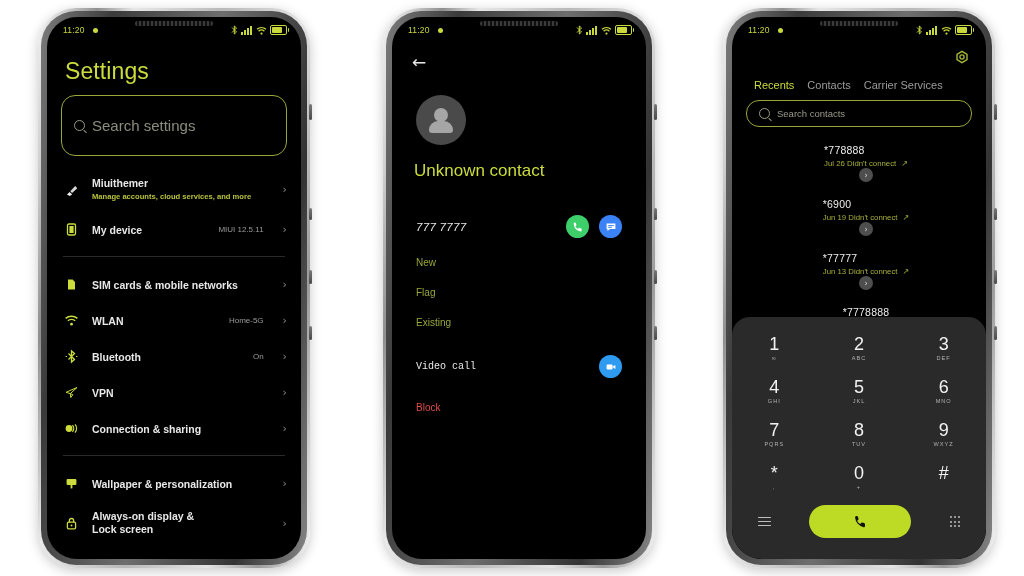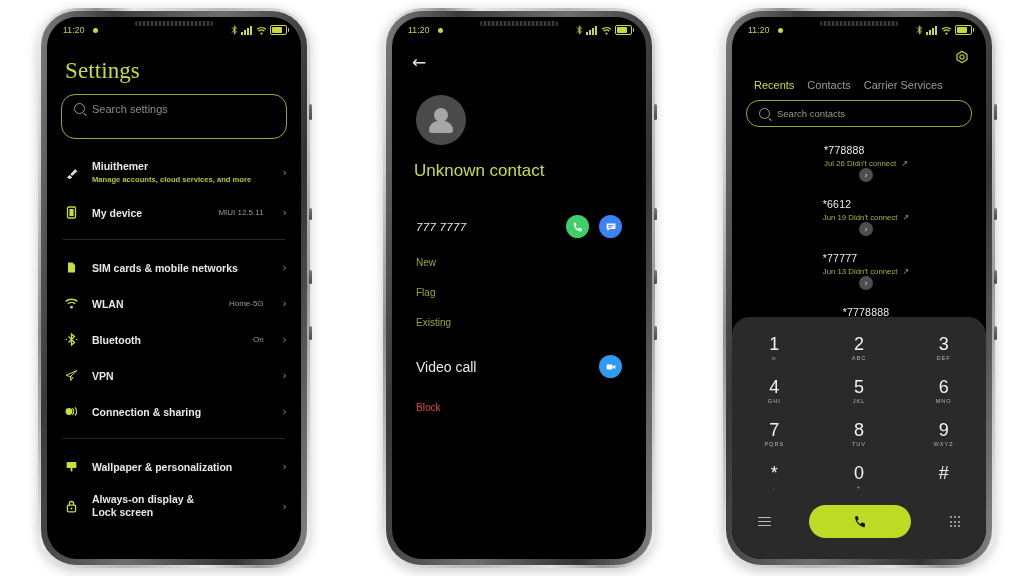--- a/index.html
+++ b/index.html
@@ -50,24 +50,24 @@
   }
   .sb-left{display:flex;align-items:center;gap:8px;}
   .sb-dot{width:5px;height:5px;border-radius:50%;background:#c9d83a;display:inline-block;}
   .sb-right{display:flex;align-items:center;gap:3.5px;}
   .ic{display:inline-block;line-height:0;}
   .batt{width:15px;height:7.5px;border:1px solid #c9d83a;border-radius:2px;position:relative;}
   .batt::before{content:"";position:absolute;left:1px;top:1px;bottom:1px;width:10px;background:#c9d83a;border-radius:1px;}
   .batt::after{content:"";position:absolute;right:-3px;top:2px;width:1.5px;height:3.5px;background:#c9d83a;border-radius:0 1px 1px 0;}
 
   
-  .s-title{color:#cbdc3c;font-size:23px;padding:18px 0 0 18px;letter-spacing:.1px;font-family:Liberation Serif, serif;}
+  .s-title{color:#cbdc3c;font-size:23px;padding:18px 0 0 18px;letter-spacing:.1px;}
   .s-search{
     margin:10px 14px 0 14px;height:27px;border:1px solid #9aa63a;border-radius:14px;
-    display:flex;align-items:flex-start;gap:7px;padding:8px 12px;color:#8c8c7e;font-size:11px;
+    display:flex;align-items:center;gap:7px;padding:16px 12px;color:#8c8c7e;font-size:15px;
   }
   .mag{width:9px;height:9px;border:1.2px solid #9b9b86;border-radius:50%;position:relative;display:inline-block;flex:none;}
   .mag::after{content:"";position:absolute;right:-3px;bottom:-2px;width:4px;height:1.2px;background:#9b9b86;transform:rotate(45deg);}
   .s-list{padding:12px 0 0 0;}
   .s-row{display:flex;align-items:center;padding:9px 14px 9px 16px;gap:12px;}
   .s-ico{width:17px;height:17px;flex:none;display:flex;align-items:center;justify-content:center;}
   .s-txt{flex:1;min-width:0;font-weight:bold;}
   .s-lbl{color:#e8e8e8;font-size:10.5px;line-height:13px;}
   .s-sub{color:#b9c23c;font-size:7.6px;margin-top:2px;line-height:10px;}
   .s-val{color:#9a9a9a;font-size:8px;margin-right:7px;white-space:nowrap;}
@@ -85,21 +85,21 @@
   .avwrap{position:relative;width:50px;height:50px;display:flex;align-items:center;justify-content:center;}
   .c-name{color:#cbdc3c;font-size:17px;padding:16px 0 0 22px;}
   .c-numrow{display:flex;align-items:center;padding:34px 24px 0 24px;}
   .c-num{color:#e9e9e9;font-size:11.5px;font-style:italic;flex:1;letter-spacing:.3px;}
   .rnd{width:23px;height:23px;border-radius:50%;display:flex;align-items:center;justify-content:center;margin-left:10px;}
   .g-call{background:#3ecf6a;}
   .b-msg{background:#3b82f6;}
   .b-vid{background:#2f9bf0;}
   .c-act{color:#9aa63a;font-size:10px;padding:19px 0 0 24px;}
   .c-videorow{display:flex;align-items:center;padding:27px 24px 0 24px;}
-  .c-videolbl{color:#e9e9e9;font-size:14px;flex:1;}
+  .c-videolbl{color:#e9e9e9;font-size:10px;flex:1;font-family:Liberation Mono, monospace;}
   .c-block{color:#e04b4b;font-size:10px;padding:24px 0 0 24px;}
 
   
   .d-gear{display:flex;justify-content:flex-end;padding:10px 16px 0 0;}
   .d-tabs{display:flex;gap:13px;padding:9px 15px 0 22px;align-items:baseline;}
   .d-tab{font-size:11px;color:#9b9b9b;}
   .d-tab.on{color:#cbdc3c;}
   .d-search{
     margin:9px 14px 0 14px;height:25px;border:1px solid #9aa63a;border-radius:13px;
     display:flex;align-items:center;gap:7px;padding:0 12px;color:#9a9a8c;font-size:9.5px;
@@ -444,21 +444,21 @@
             <span class="d-rsub">
               <span>Jul 26 Didn't connect</span>
               <span class="d-arrow">↗</span>
             </span>
           </span>
           <span class="d-chev">›</span>
         </div>
 
         <div class="d-row">
           <span class="d-rtxt">
-            <span class="d-rnum" style="display:block">*6612</span>
+            <span class="d-rnum" style="display:block">*6900</span>
             <span class="d-rsub">
               <span>Jun 19 Didn't connect</span>
               <span class="d-arrow">↗</span>
             </span>
           </span>
           <span class="d-chev">›</span>
         </div>
 
         <div class="d-row">
           <span class="d-rtxt">

